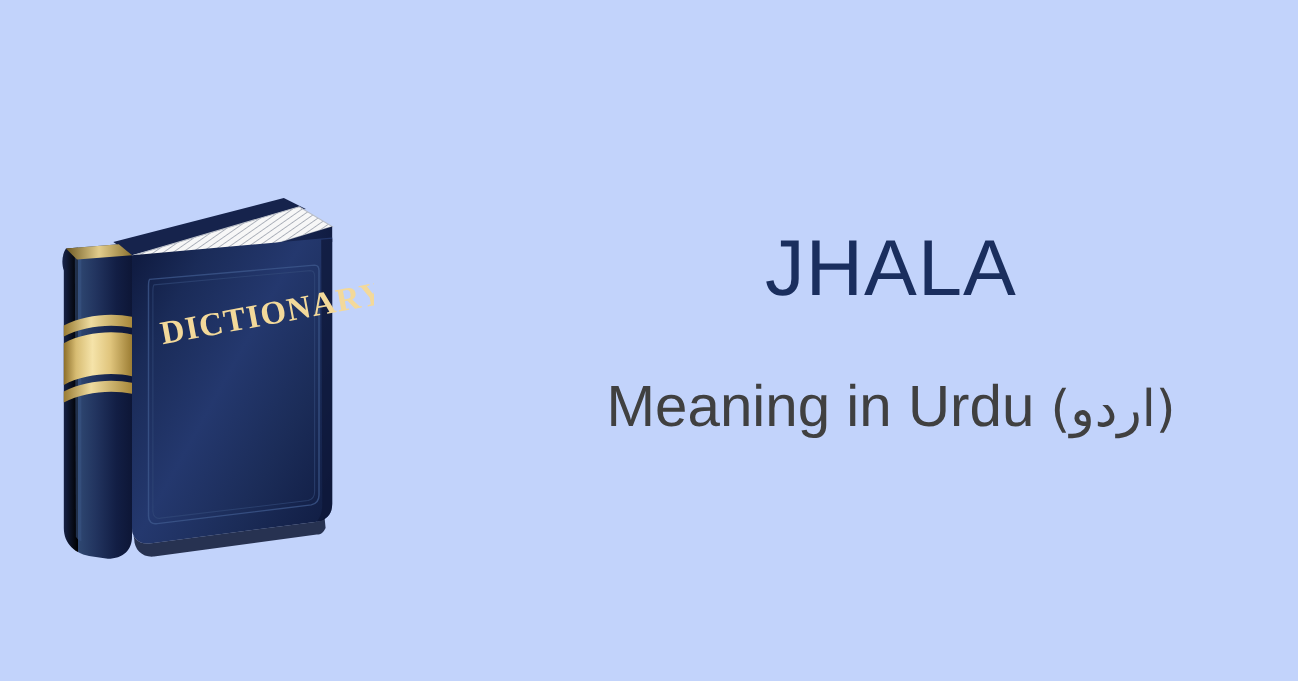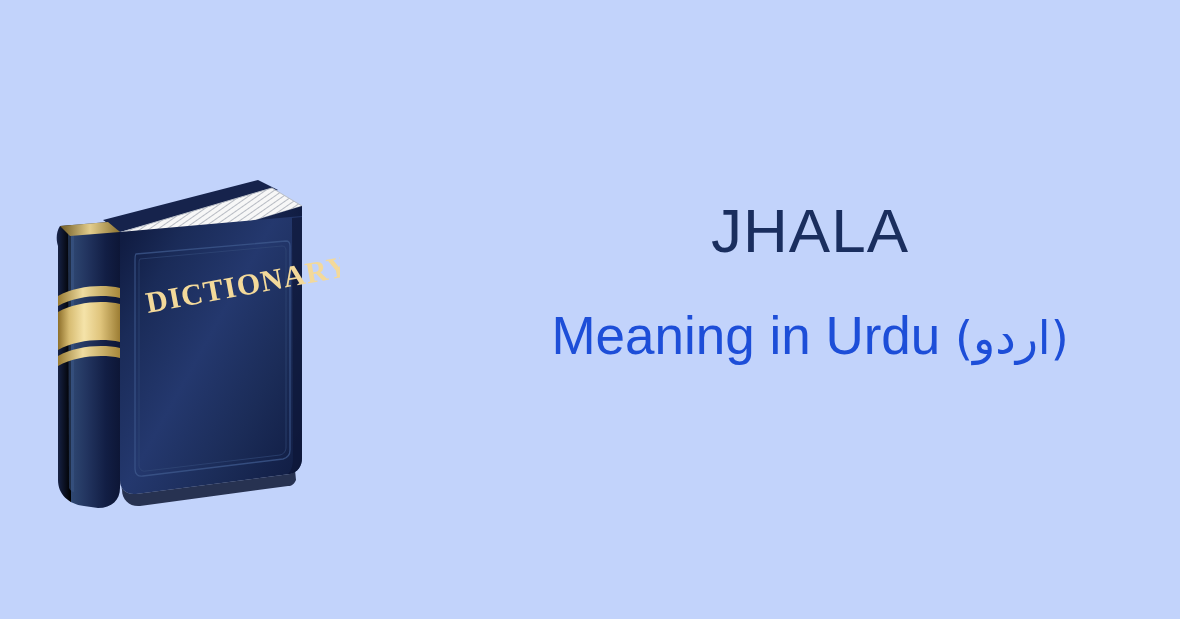--- a/index.html
+++ b/index.html
@@ -45,36 +45,36 @@
   #text-block {
     position: absolute;
     left: 440px;
     top: 200px;
     width: 740px;
     text-align: center;
   }
 
   #word-title {
     font-family: "Liberation Sans", sans-serif;
-    font-size: 62px;
+    font-size: 72px;
     line-height: 1.0;
     font-weight: 400;
     color: #1a2e5e;
     letter-spacing: 1px;
-    margin: 0;
+    margin: 8px;
     white-space: nowrap;
   }
 
   #subtitle-row {
-    margin-top: 44px;
+    margin-top: 60px;
     font-family: "Liberation Sans", sans-serif;
     font-size: 53px;
     line-height: 1.12;
     font-weight: 400;
-    color: #1d4ed8;
+    color: #404040;
     white-space: nowrap;
     direction: ltr;
   }
   #subtitle-urdu {
     font-family: "DejaVu Sans", sans-serif;
     font-size: 46px;
     direction: rtl;
     unicode-bidi: isolate;
   }
 </style>

